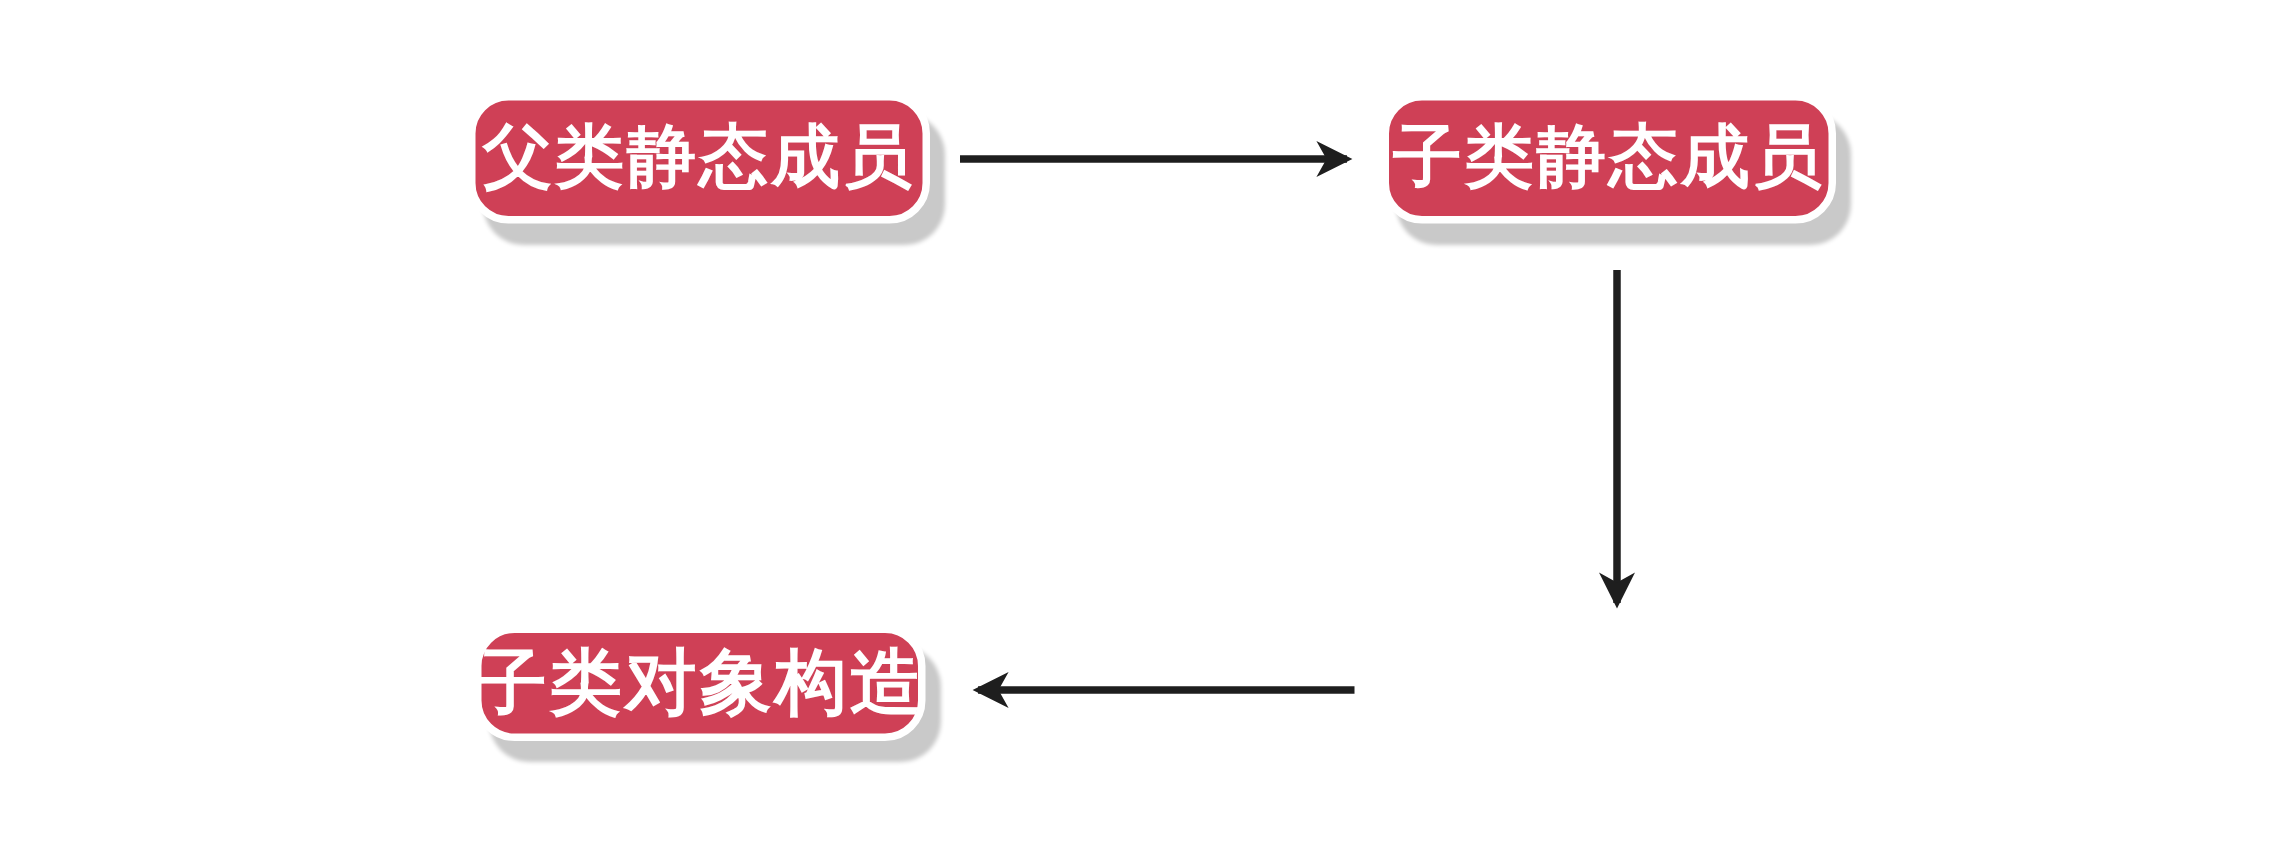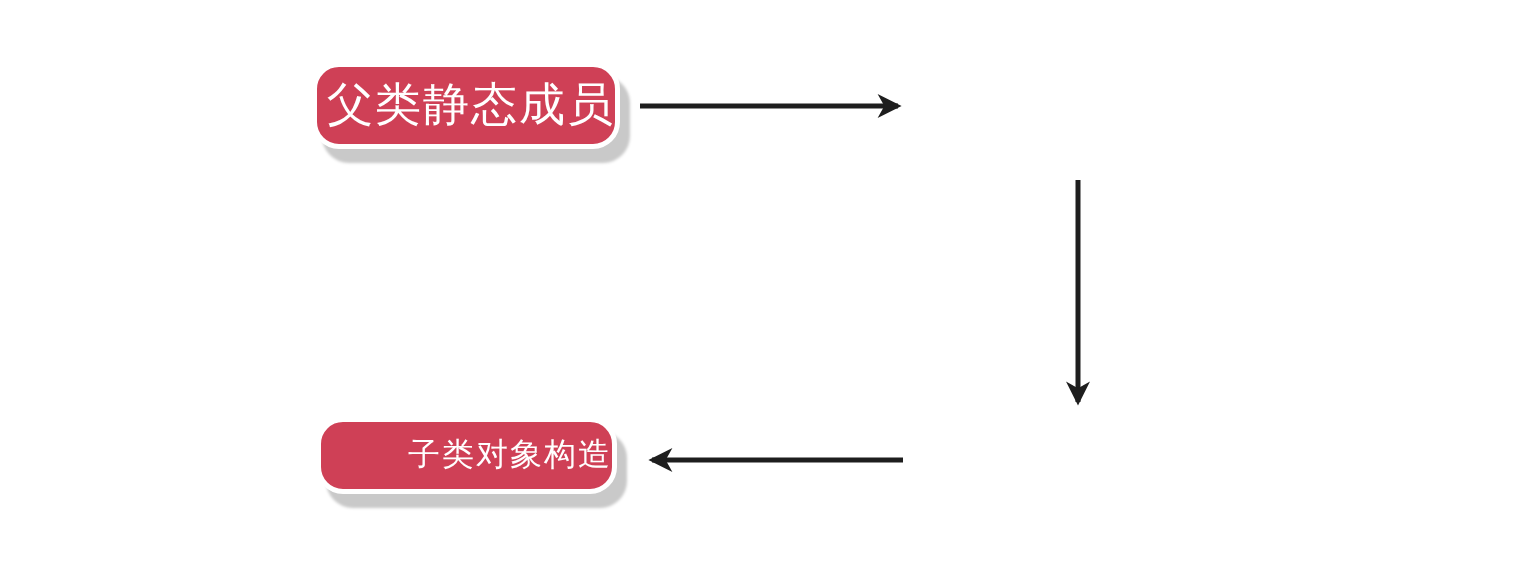--- a/index.html
+++ b/index.html
@@ -35,35 +35,35 @@
     stroke: var(--arrow);
     stroke-width: 5;
   }
   .arrowhead {
     fill: var(--arrow);
   }
   .node {
     position: absolute;
     display: flex;
     align-items: center;
-    justify-content: flex-end;
+    justify-content: center;
     background: var(--node-fill);
     border: 5px solid var(--node-border);
     border-radius: 27px;
     box-shadow: 10px 14px 3px var(--shadow);
     color: var(--node-text);
-    font-weight: normal;
+    font-weight: bold;
     white-space: nowrap;
   }
   .node .label {
     letter-spacing: 2px;
     transform: translateY(-1px);
   }
   .node-top { font-size: 46px; }
-  .node-bottom { font-size: 32px; }
+  .node-bottom { font-size: 48px; }
   #node-parent-static { left: 312px; top: 62px;  width: 308px; height: 87px; }
   #node-child-static  { left: 921px; top: 62px;  width: 303px; height: 87px; }
   #node-child-ctor    { left: 316px; top: 417px; width: 301px; height: 77px; }
   #node-parent-ctor   { left: 919px; top: 417px; width: 301px; height: 77px; }
 </style>
 </head>
 <body>
 
 <div class="canvas">
 
@@ -75,19 +75,22 @@
     </defs>
     <line class="edge" x1="640" y1="106" x2="898" y2="106" marker-end="url(#arrow)"></line>
     <line class="edge" x1="1078" y1="180" x2="1078" y2="402" marker-end="url(#arrow)"></line>
     <line class="edge" x1="903" y1="460" x2="652" y2="460" marker-end="url(#arrow)"></line>
   </svg>
 
   <div class="node node-top" id="node-parent-static">
     <span class="label">父类静态成员</span>
   </div>
 
+  <div class="node node-top" id="node-child-static">
+    <span class="label">子类静态成员</span>
+  </div>
 
 
   <div class="node node-bottom" id="node-child-ctor">
     <span class="label">子类对象构造</span>
   </div>
 
 </div>
 
 </body></html>

